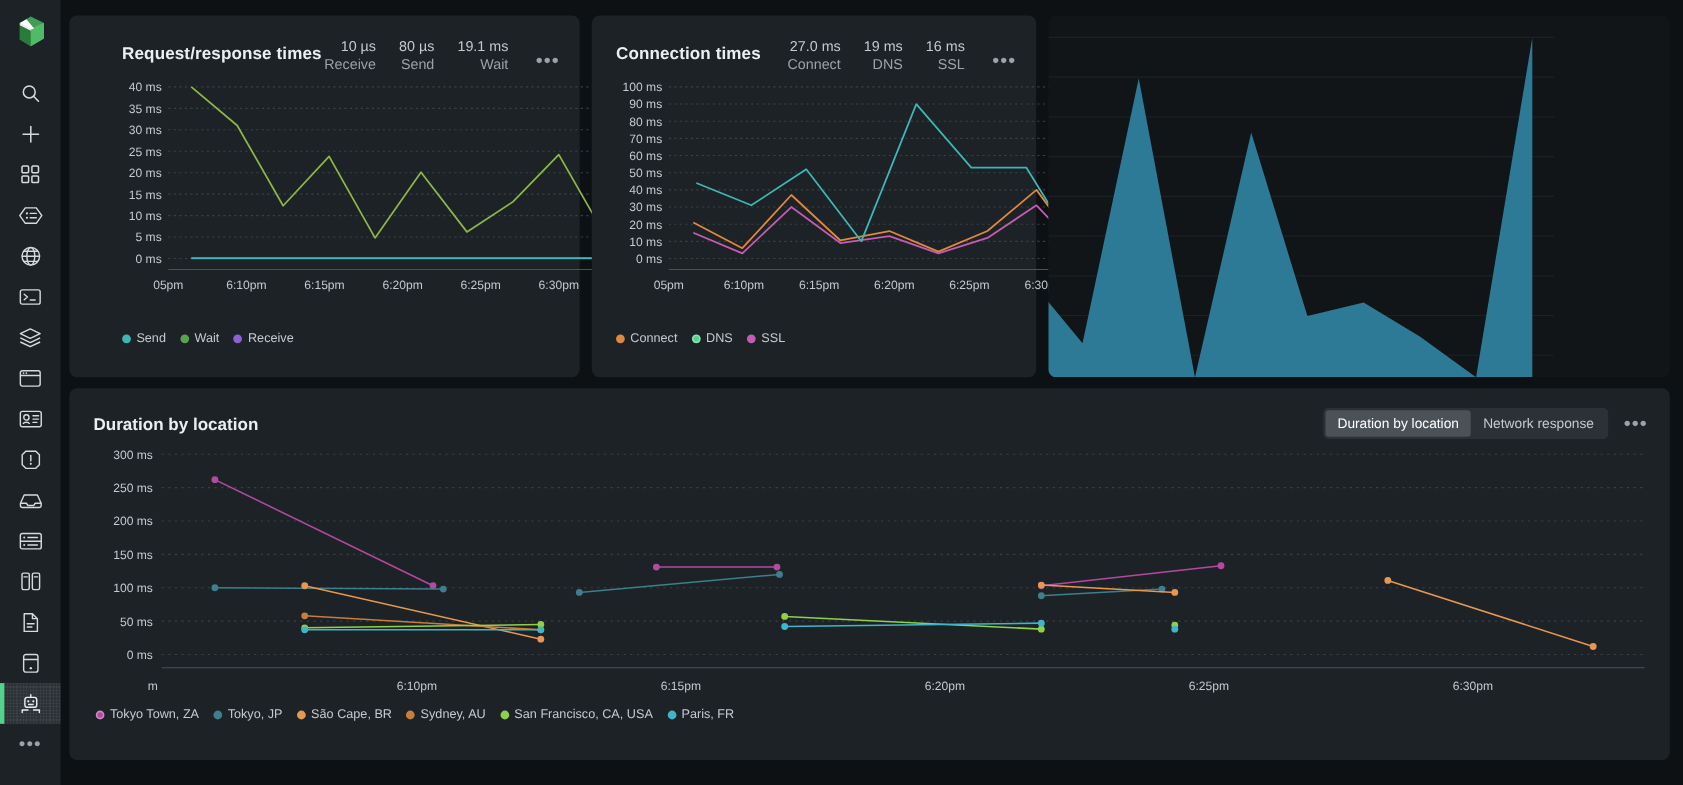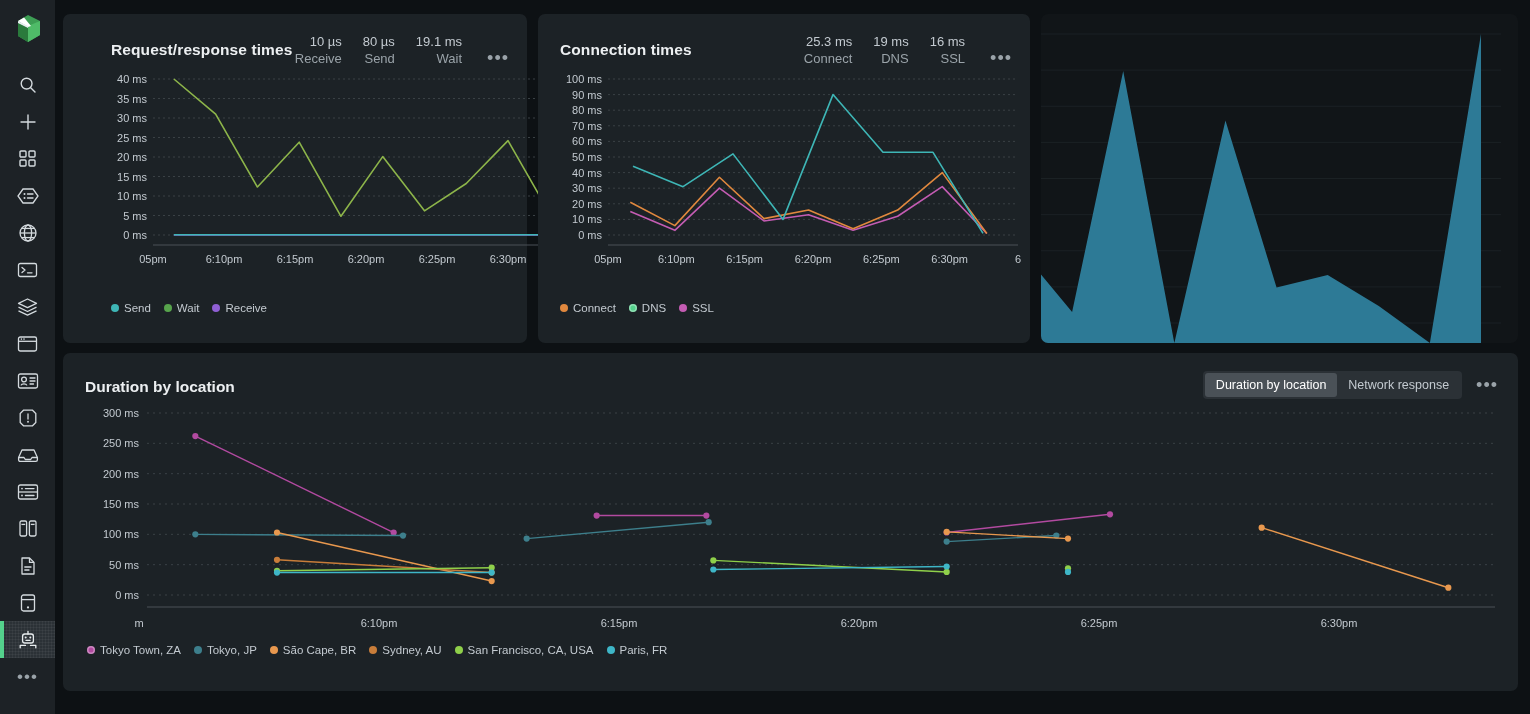--- a/index.html
+++ b/index.html
@@ -43,29 +43,29 @@
   
   .main { flex: 1; padding: 14px 15px 0 8px; display: flex; flex-direction: column; gap: 10px; }
   .row-top { display: flex; gap: 11px; height: 329px; }
 
   .panel {
     background: #1c2226;
     border-radius: 7px;
     position: relative;
   }
   .panel-a { width: 464px; padding-left: 26px; }
-  .panel-b { width: 492px; }
+  .panel-b { width: 404px; }
   .panel-c { flex: 1; background: #111518; overflow: hidden; }
 
   .panel-head {
     display: flex; align-items: flex-start; justify-content: space-between;
     padding: 20px 16px 0 22px;
   }
   .panel-title { color: #eceff1; font-size: 15.5px; font-weight: bold; letter-spacing: .1px; padding-top: 7px; }
-  .stats { display: flex; align-items: flex-end; gap: 21px; }
+  .stats { display: flex; align-items: center; gap: 21px; }
   .stat { text-align: right; line-height: 1.28; }
   .stat-val { color: #c3cad0; font-size: 13px; display: block; }
   .stat-lbl { color: #9aa3a9; font-size: 13px; display: block; }
   .kebab { color: #9aa3a9; font-size: 18px; line-height: 1; padding: 8px 2px 0 4px; letter-spacing: 1px; }
 
   .plot { position: relative; }
   .plot svg { display: block; }
 
   .axis-lbl { fill: #c3cad0; font-size: 11px; font-family: "Liberation Sans", sans-serif; }
   .axis-lbl-x { fill: #c3cad0; font-size: 11px; font-family: "Liberation Sans", sans-serif; text-anchor: middle; }
@@ -360,21 +360,21 @@
             <span class="leg-txt">Receive</span>
           </div>
         </div>
       </section>
 
       <section class="panel panel-b">
         <div class="panel-head">
           <div class="panel-title">Connection times</div>
           <div class="stats">
             <div class="stat">
-              <span class="stat-val">25.3 ms</span>
+              <span class="stat-val">27.0 ms</span>
               <span class="stat-lbl">Connect</span>
             </div>
             <div class="stat">
               <span class="stat-val">19 ms</span>
               <span class="stat-lbl">DNS</span>
             </div>
             <div class="stat">
               <span class="stat-val">16 ms</span>
               <span class="stat-lbl">SSL</span>
             </div>

